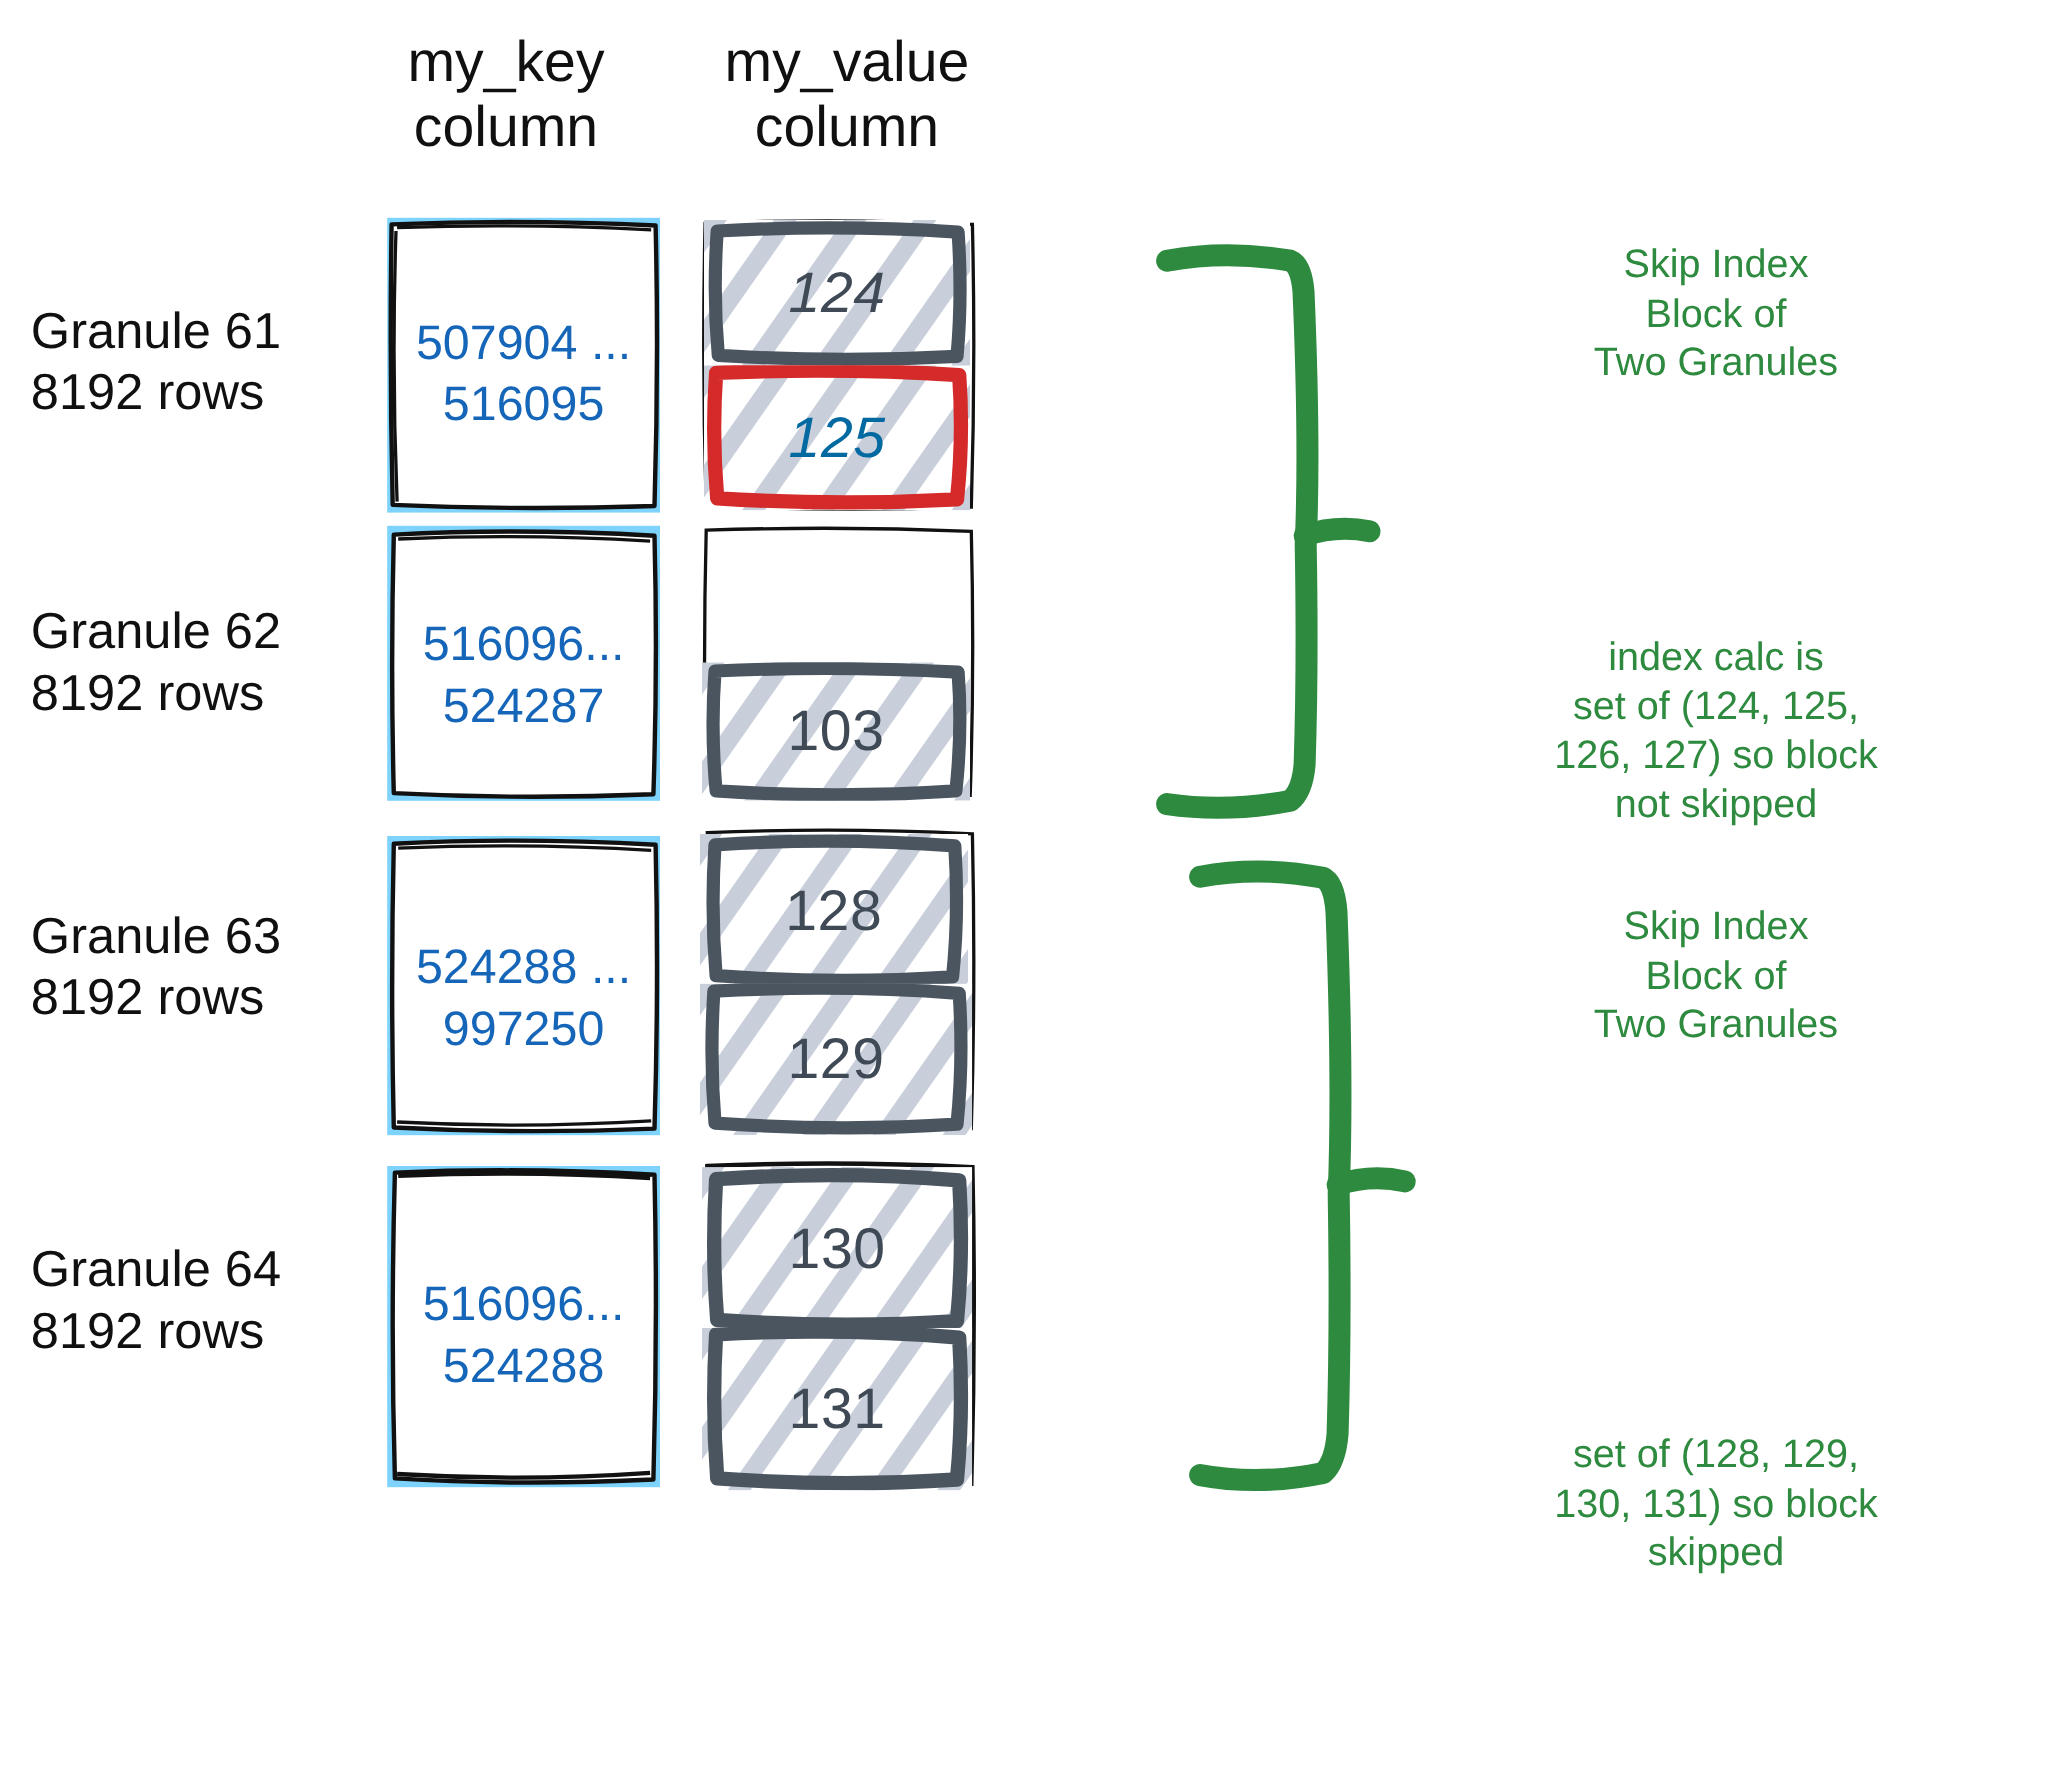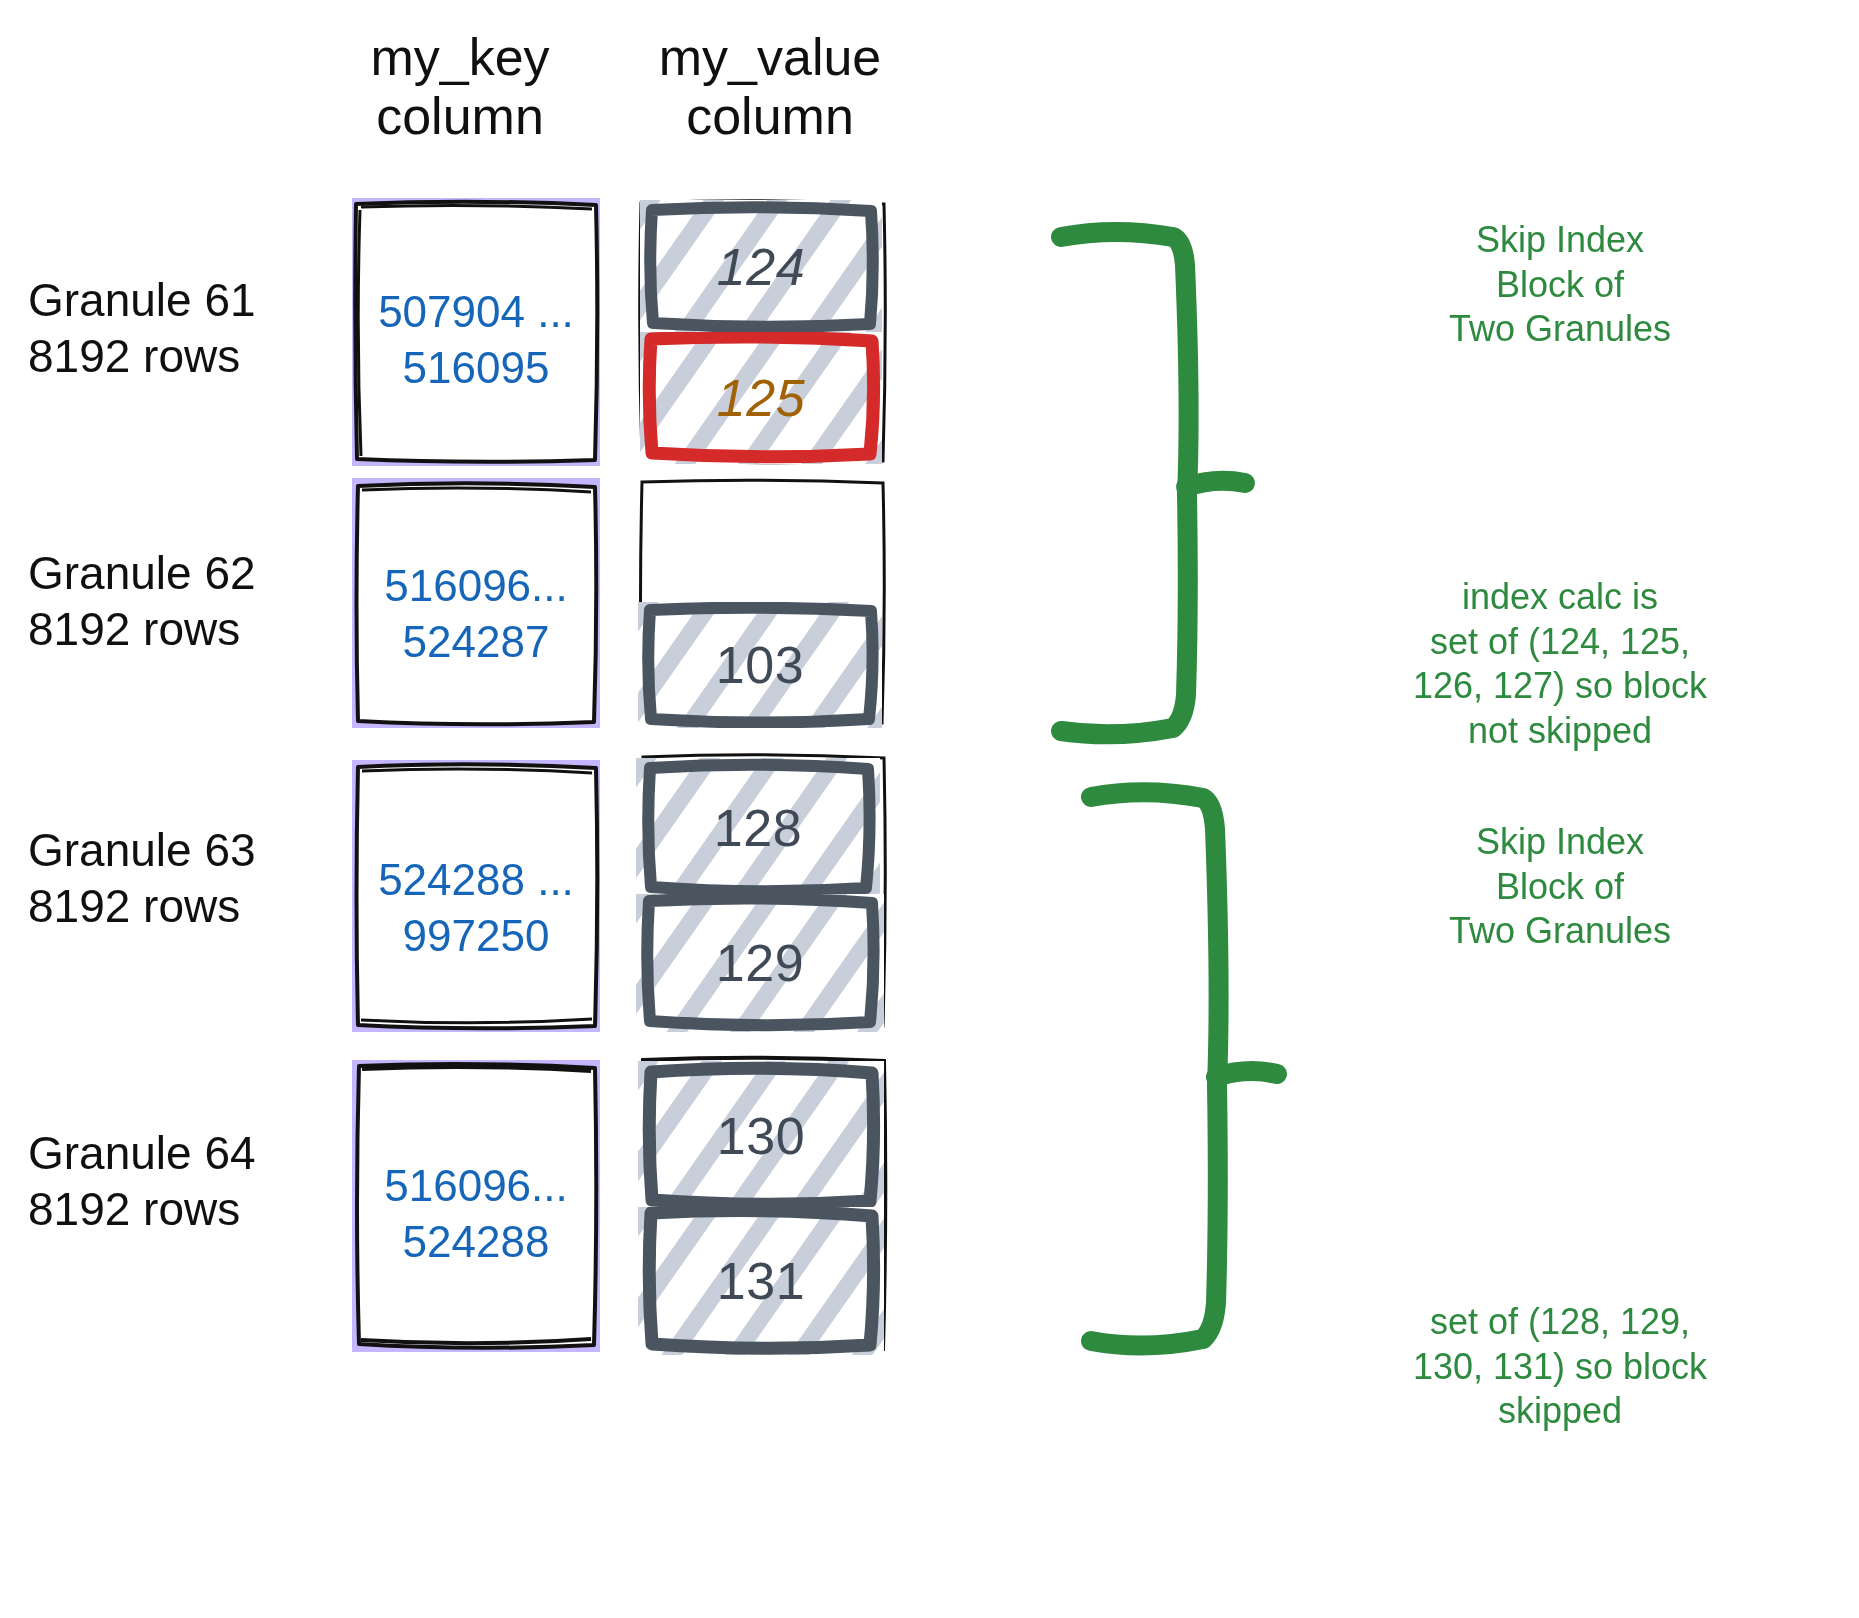--- a/index.html
+++ b/index.html
@@ -12,35 +12,35 @@
   .col-header{position:absolute;text-align:center;font-size:52px;line-height:1.14;
               color:#101010;white-space:pre-line;}
   #hdr-key{left:300px;top:28px;width:320px;}
   #hdr-val{left:610px;top:28px;width:320px;}
 
   
   .granule-label{position:absolute;left:28px;width:310px;text-align:left;
                  font-size:46px;line-height:1.22;color:#101010;white-space:pre-line;}
 
   
-  .key-box{position:absolute;left:352px;width:248px;background:#c4b5fd;box-sizing:border-box;}
+  .key-box{position:absolute;left:352px;width:248px;background:#7dd3fc;box-sizing:border-box;}
   .key-box .sketch{position:absolute;inset:0;width:100%;height:100%;overflow:visible;}
   .key-text{position:absolute;left:0;right:0;text-align:center;color:#1565b8;
             font-size:44px;line-height:1.28;white-space:pre-line;}
 
   
   .val-outer{position:absolute;left:636px;width:252px;}
   .val-outer .sketch{position:absolute;inset:0;width:100%;height:100%;overflow:visible;}
 
   
   .val-cell{position:absolute;box-sizing:border-box;overflow:hidden;}
   .val-cell .hatch{position:absolute;inset:0;}
   .val-cell .vnum{position:absolute;left:0;right:0;top:50%;transform:translateY(-50%);
                   text-align:center;font-size:52px;color:#3f4a56;letter-spacing:.5px;}
-  .val-cell.red .vnum{color:#a16207;}
+  .val-cell.red .vnum{color:#0369a1;}
   .cellborder{position:absolute;inset:0;width:100%;height:100%;overflow:visible;}
 
   
   .bracket{position:absolute;overflow:visible;}
   .note{position:absolute;text-align:center;color:#2d8a3e;font-size:36px;
         line-height:1.24;white-space:pre-line;}
 </style>
 </head>
 <body>
 

